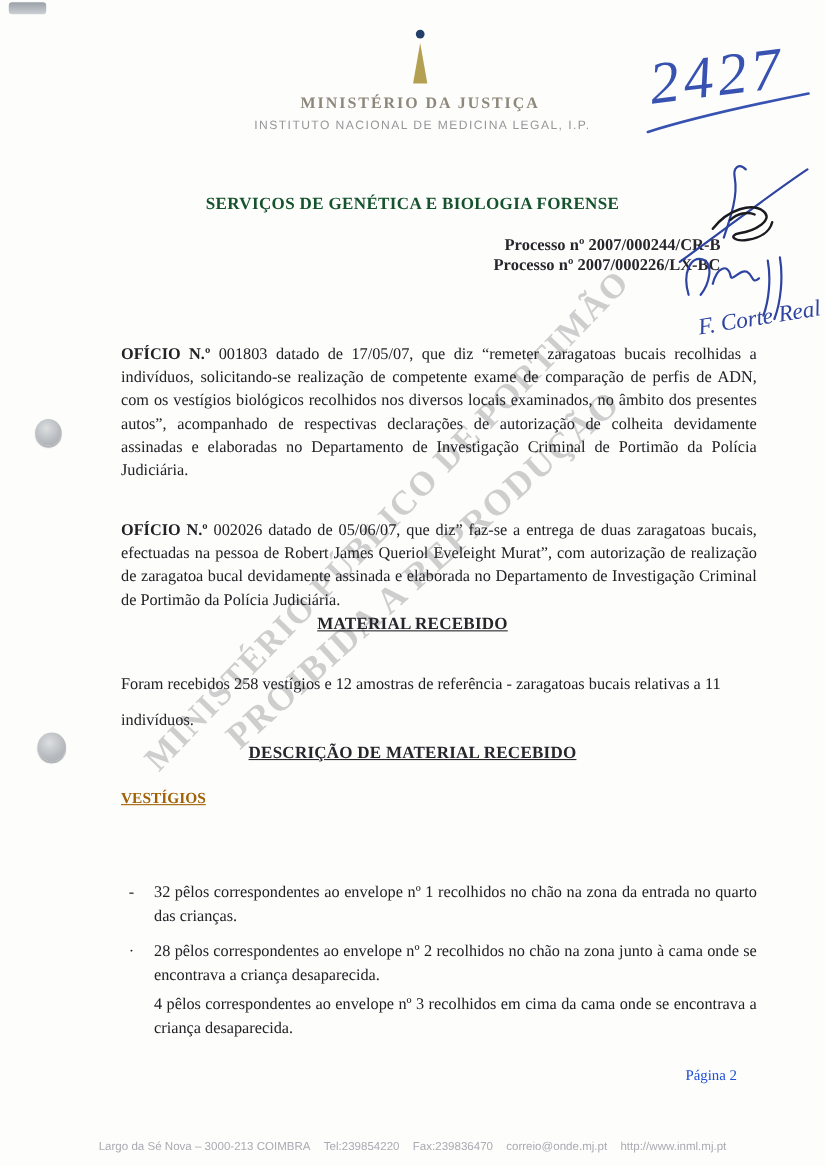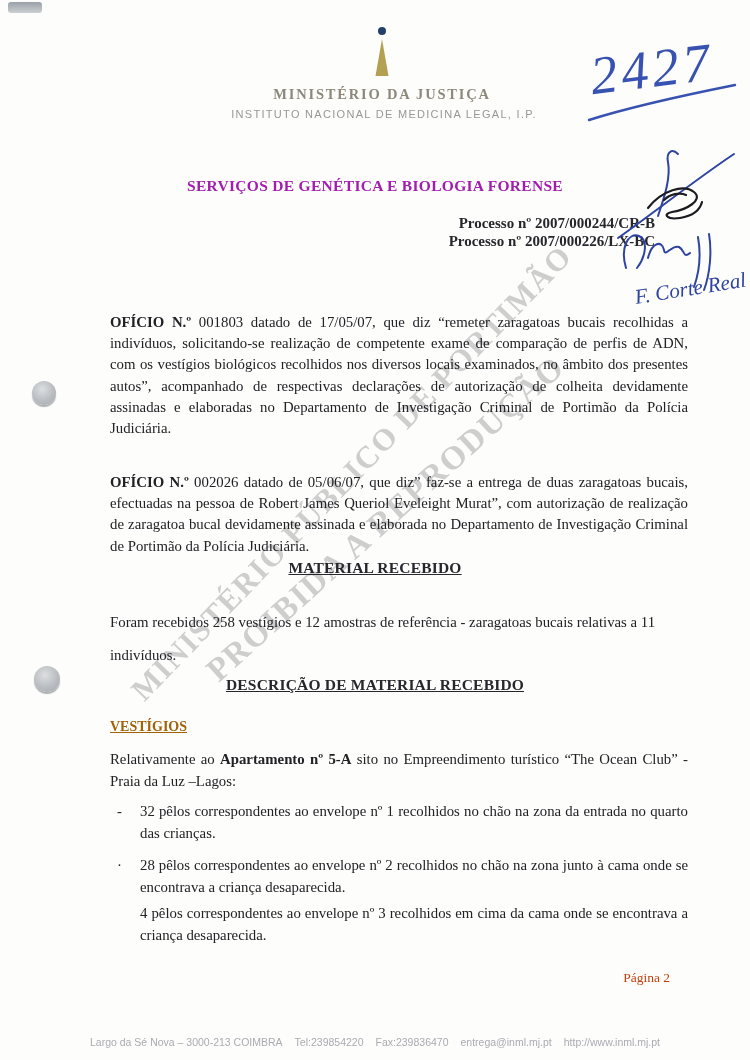--- a/index.html
+++ b/index.html
@@ -41,21 +41,21 @@
   .institute {
     left:0; width:768px; top:108px; text-align:center;
     font-family:"Liberation Sans", sans-serif;
     font-size:11px; letter-spacing:1.3px; color:#97979a;
   }
 
   .handnum { left:575px; top:22px; width:168px; height:108px; }
 
   .service-title {
     left:0; width:750px; top:177px; text-align:center;
-    font-weight:bold; font-size:15.5px; letter-spacing:.3px; color:#a21caf;
+    font-weight:bold; font-size:15.5px; letter-spacing:.3px; color:#14532d;
   }
 
   .process-block {
     right:95px; top:215px; text-align:right;
     font-weight:bold; font-size:15px; line-height:17.6px; color:#26262c;
   }
 
   .signature { left:612px; top:140px; width:138px; height:178px; }
 
   .para {
@@ -80,21 +80,21 @@
 
   .item {
     left:113px; width:575px; padding-left:27px; box-sizing:border-box;
     font-size:14.8px; line-height:21.5px; text-align:justify;
   }
   .item .bullet { position:absolute; left:4px; top:0; }
   .i1 { top:801px; }
   .i2 { top:855px; }
   .i3 { top:903px; }
 
-  .pagenum { right:80px; top:970px; font-size:13.5px; color:#c2410c; }
+  .pagenum { right:80px; top:970px; font-size:13.5px; color:#1d4ed8; }
 
   .footer {
     left:0; width:750px; top:1036px; text-align:center;
     font-family:"Liberation Sans", sans-serif; font-size:10.5px; color:#aaaab2;
   }
   .footer span { margin:0 6px; }
   b { font-weight:bold; }
 </style>
 </head>
 <body>
@@ -142,34 +142,33 @@
   <p class="abs content para p2"><b>OFÍCIO N.º</b><span> 002026 datado de 05/06/07, que diz” faz-se a entrega de duas zaragatoas bucais, efectuadas na pessoa de Robert James Queriol Eveleight Murat”, com autorização de realização de zaragatoa bucal devidamente assinada e elaborada no Departamento de Investigação Criminal de Portimão da Polícia Judiciária.</span></p>
 
   <div class="abs content h-center h1">MATERIAL RECEBIDO</div>
 
   <p class="abs content para p3">Foram recebidos 258 vestígios e 12 amostras de referência - zaragatoas bucais relativas a 11 indivíduos.</p>
 
   <div class="abs content h-center h2">DESCRIÇÃO DE MATERIAL RECEBIDO</div>
 
   <div class="abs content h3">VESTÍGIOS</div>
 
-  <p class="abs content para p4"><span>Relativamente ao </span><b>Apartamento nº 5-A</b><span> sito no Empreendimento turístico “The Ocean Club” - Praia da Luz –Lagos:</span></p>
 
   <div class="abs content item i1">
     <span class="bullet">-</span>
     <span>32 pêlos correspondentes ao envelope nº 1 recolhidos no chão na zona da entrada no quarto das crianças.</span>
   </div>
   <div class="abs content item i2">
     <span class="bullet">·</span>
     <span>28 pêlos correspondentes ao envelope nº 2 recolhidos no chão na zona junto à cama onde se encontrava a criança desaparecida.</span>
   </div>
   <div class="abs content item i3">
     <span class="bullet"></span>
     <span>4 pêlos correspondentes ao envelope nº 3 recolhidos em cima da cama onde se encontrava a criança desaparecida.</span>
   </div>
 
   <div class="abs content pagenum">Página 2</div>
 
   <div class="abs content footer">
-    <span>Largo da Sé Nova – 3000-213 COIMBRA</span><span>Tel:239854220</span><span>Fax:239836470</span><span>entrega@inml.mj.pt</span><span>http://www.inml.mj.pt</span>
+    <span>Largo da Sé Nova – 3000-213 COIMBRA</span><span>Tel:239854220</span><span>Fax:239836470</span><span>correio@onde.mj.pt</span><span>http://www.inml.mj.pt</span>
   </div>
 
 </div>
 
 </body></html>

